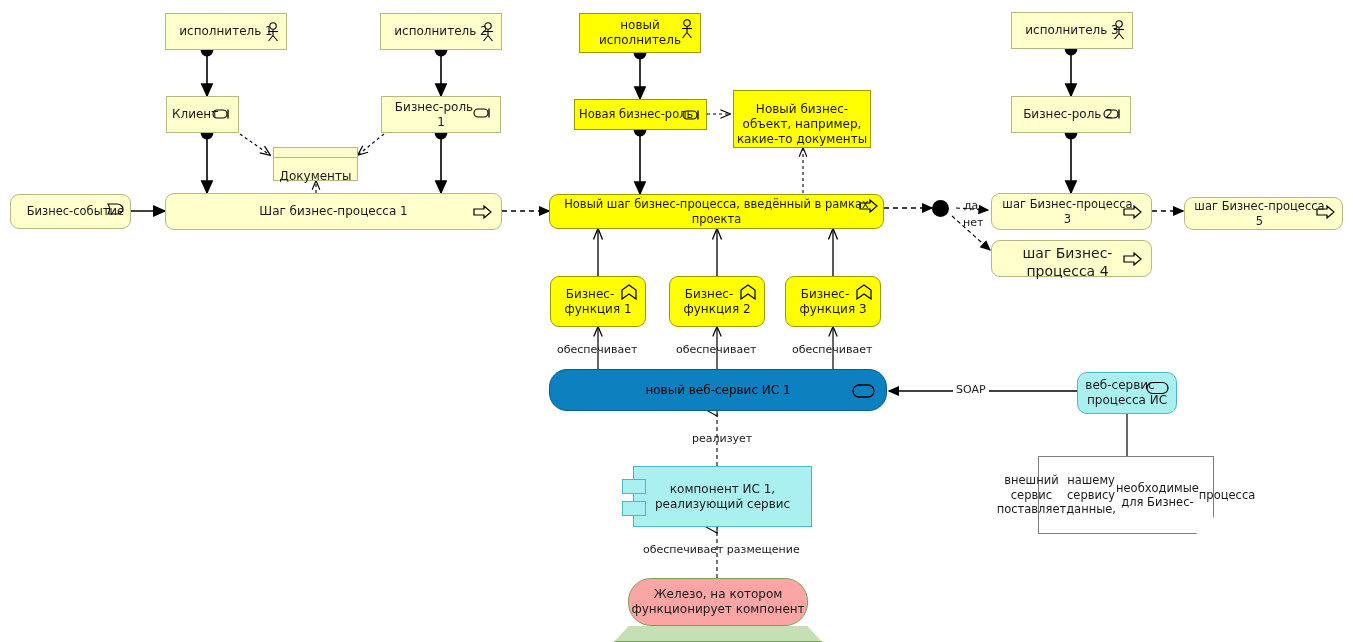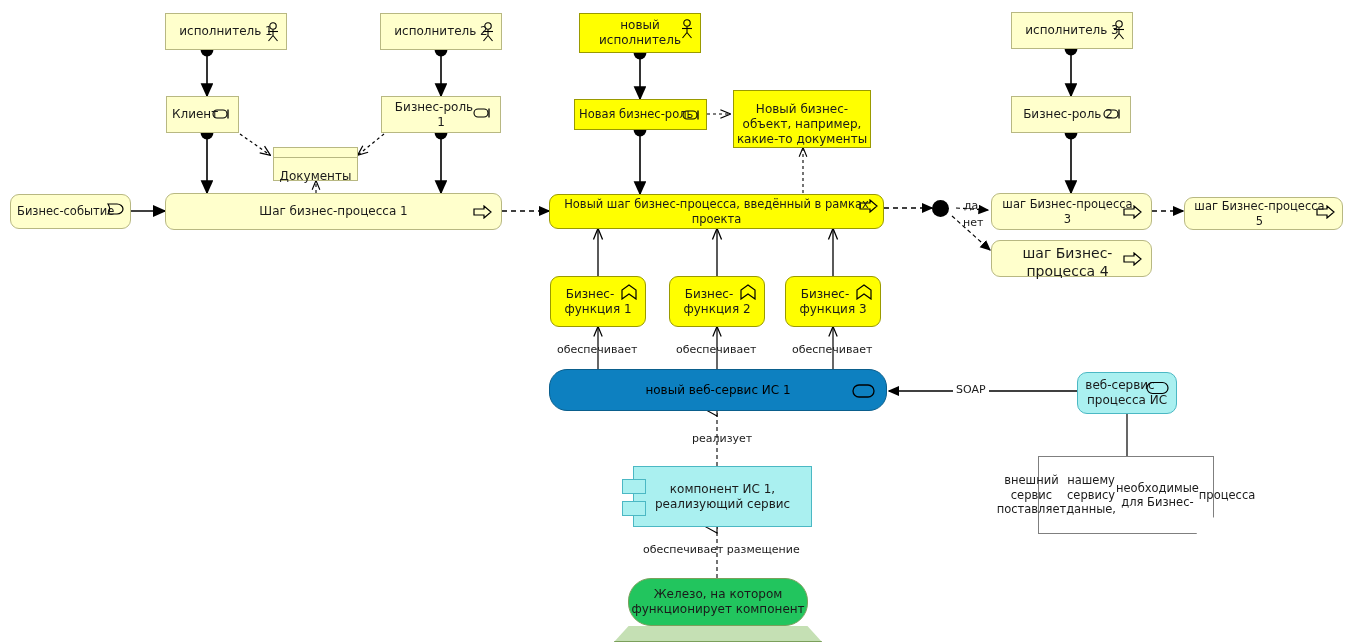--- a/index.html
+++ b/index.html
@@ -15,21 +15,21 @@
   .process-new{background:#ffff00;border:1px solid #9a9a00;border-radius:9px;}
   .event{background:#ffffcc;border:1px solid #b8b882;border-radius:9px;}
   .func-new{background:#ffff00;border:1px solid #9a9a00;border-radius:9px;}
   .object{background:#ffffcc;border:1px solid #b8b882;}
   .object .objbar{position:absolute;left:0;right:0;top:0;height:10px;border-bottom:1px solid #b8b882;box-sizing:border-box;}
   .obj-new .objbar{border-bottom:1px solid #9a9a00;}
   .service-app{background:#0d80c0;border:1px solid #0a5e8c;border-radius:18px;color:#000;}
   .service-ext{background:#aaf0f0;border:1px solid #4bb8c4;border-radius:10px;}
   .component{background:#aaf0f0;border:1px solid #4bb8c4;}
   .comp-tab{position:absolute;left:-12px;width:24px;height:15px;background:#aaf0f0;border:1px solid #4bb8c4;box-sizing:border-box;}
-  .device{background:#22c55e;border:1px solid #7ba05b;border-radius:23px;}
+  .device{background:#fca5a5;border:1px solid #7ba05b;border-radius:23px;}
   .device-base{position:absolute;background:#c5e0b4;border:1px solid #7ba05b;border-top:none;box-sizing:border-box;}
   .note{background:#ffffff;border:1px solid #7f7f7f;}
   .note-fold{position:absolute;right:-1px;bottom:-1px;width:17px;height:17px;background:#ffffff;
       border-left:1px solid #7f7f7f;transform:rotate(0deg);clip-path:polygon(100% 0,0 100%,100% 100%);}
 
   .junction{position:absolute;width:17px;height:17px;border-radius:50%;background:#000;}
 
   .edgelbl{position:absolute;font-size:11px;color:#1a1a1a;white-space:nowrap;background:transparent;}
   svg.lines{position:absolute;left:0;top:0;width:1353px;height:642px;overflow:visible;}
   .txt{position:relative;z-index:2;padding:0 6px;}
@@ -206,21 +206,21 @@
     <span class="txt" style="margin-top:25px;">Документы</span>
   </div>
 
   <div class="node obj-new" style="left:733px;top:90px;width:138px;height:58px;flex-direction:column;padding-top:9px;">
     <div class="objbar"></div>
     <span>Новый бизнес-</span>
     <span>объект, например,</span>
     <span>какие-то документы</span>
   </div>
 
-  <div class="node event" style="left:10px;top:194px;width:121px;height:35px;justify-content:flex-start;">
+  <div class="node event" style="left:10px;top:194px;width:121px;height:35px;justify-content:flex-end;">
     <span class="txt" style="padding-left:6px;font-size:11.5px;">Бизнес-событие</span>
     <svg class="icon" style="right:4px;top:7px;" width="20" height="14" viewBox="0 0 20 14">
       <path d="M2,2 L11,2 A6,5 0 0 1 11,12 L2,12 A9,9 0 0 0 2,2 z" fill="none" stroke="#000" stroke-width="1.2"></path>
     </svg>
   </div>
 
   <div class="node process" style="left:165px;top:193px;width:337px;height:37px;">
     <span class="txt">Шаг бизнес-процесса 1</span>
     <svg class="icon" style="right:8px;top:11px;" width="20" height="14" viewBox="0 0 20 14">
       <path d="M1,4 L11,4 L11,1 L18,7 L11,13 L11,10 L1,10 z" fill="none" stroke="#000" stroke-width="1.2"></path>

